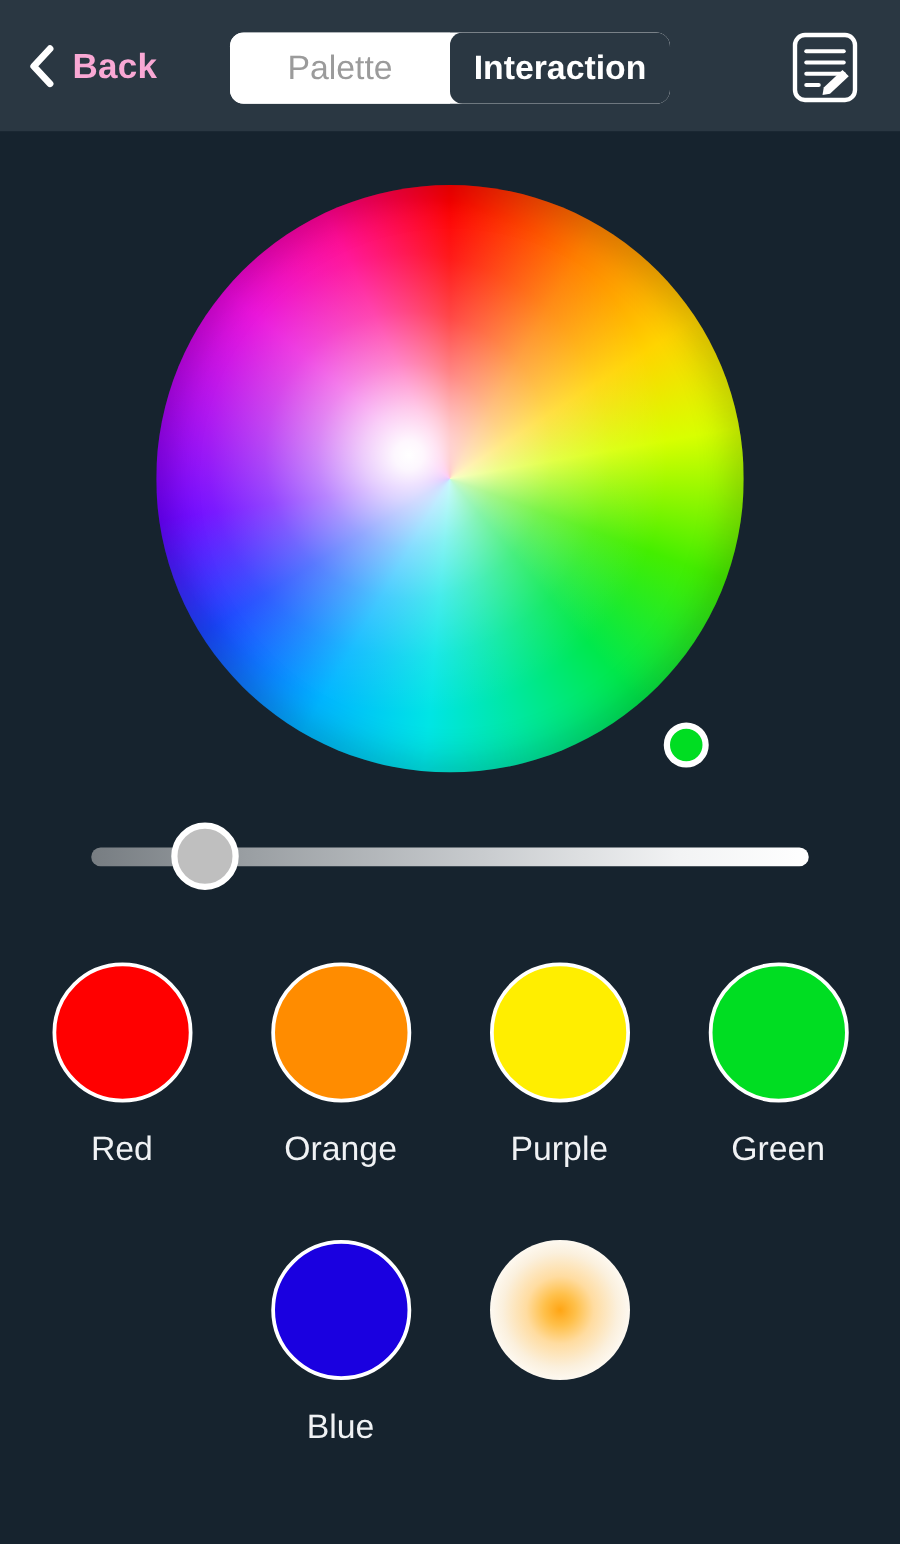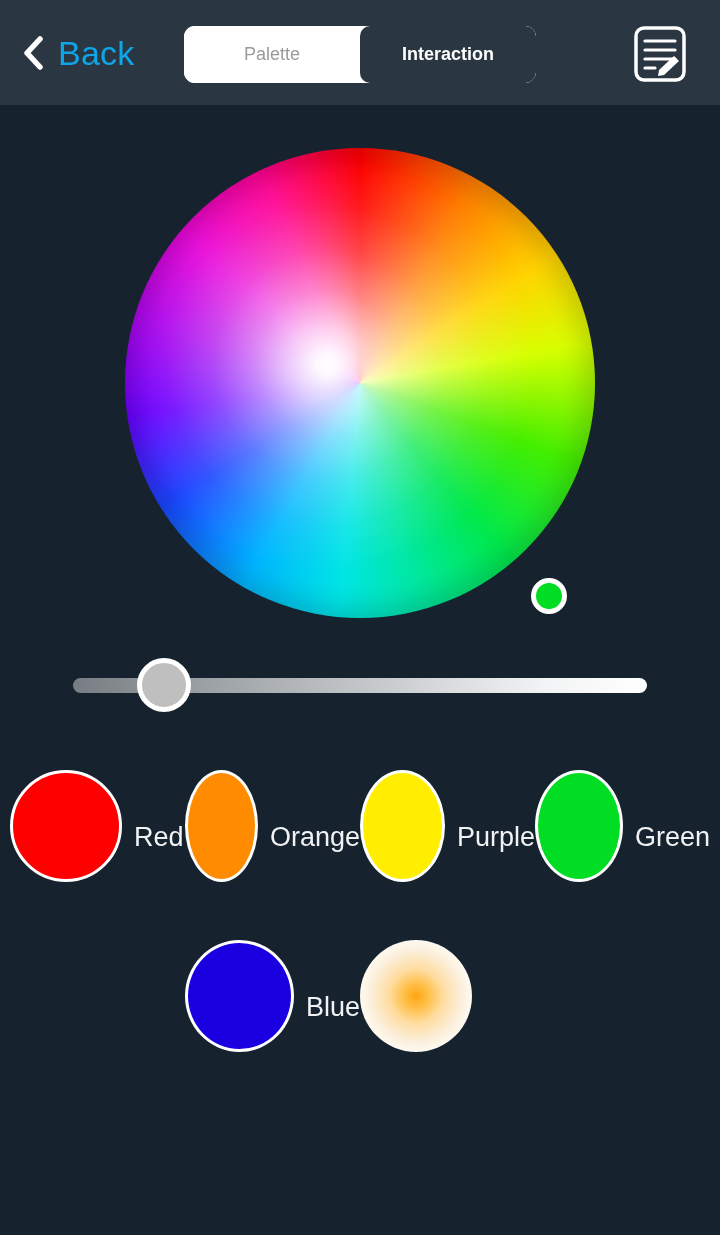--- a/index.html
+++ b/index.html
@@ -44,45 +44,46 @@
     cursor: pointer;
   }
 
   .chevron-left {
     width: 22px;
     height: 34px;
     display: block;
   }
 
   .back-label {
-    color: #0ea5e9;
-    font-size: 34px;
+    color: #f9a8d4;
+    font-size: 28px;
     line-height: 34px;
     letter-spacing: 0.2px;
+    font-weight: bold;
   }
 
   
   .segmented {
     position: absolute;
     left: 184px;
     top: 26px;
     width: 352px;
     height: 57px;
     background: #ffffff;
     border-radius: 11px;
     display: flex;
     overflow: hidden;
   }
 
   .segment {
     flex: 1 1 50%;
     display: flex;
     align-items: center;
     justify-content: center;
-    font-size: 18px;
+    font-size: 27px;
     cursor: pointer;
     user-select: none;
   }
 
   .segment.inactive {
     color: #9b9b9b;
     background: #ffffff;
   }
 
   .segment.active {
@@ -215,24 +216,23 @@
 
   .swatch-row {
     display: flex;
     justify-content: center;
     gap: 0;
   }
 
   .swatch-cell {
     width: 175px;
     display: flex;
-    flex-direction: row;
+    flex-direction: column;
     align-items: center;
     cursor: pointer;
-    gap: 12px;
   }
 
   .swatch-dot {
     width: 112px;
     height: 112px;
     border-radius: 50%;
     border: 3px solid #ffffff;
   }
 
   .swatch-dot.no-ring {

